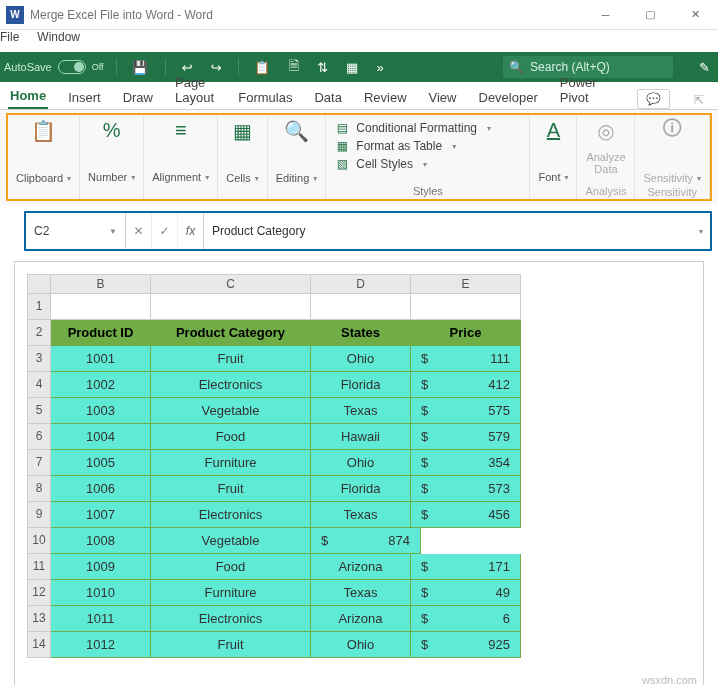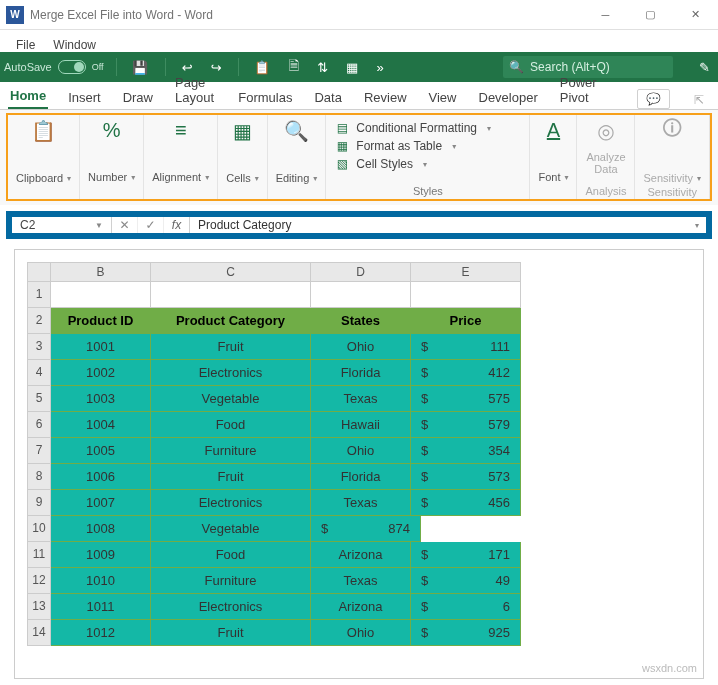--- a/index.html
+++ b/index.html
@@ -6,21 +6,21 @@
 body { background: #fff; width: 718px; height: 685px; overflow: hidden; font-size: 12px; }
 
 
 .titlebar { height: 30px; background: #fff; display: flex; align-items: center; border-bottom: 1px solid #e0e0e0; }
 .titlebar .word-icon { width: 18px; height: 18px; background: #2b579a; color: #fff; margin: 0 6px; display: flex; align-items: center; justify-content: center; font-size: 10px; font-weight: bold; }
 .titlebar .title { flex: 1; color: #737373; font-size: 12px; }
 .titlebar .winbtns { display: flex; }
 .titlebar .winbtn { width: 45px; height: 30px; display: flex; align-items: center; justify-content: center; color: #666; font-size: 11px; }
 
 
-.wordmenu { height: 22px; display: flex; align-items: flex-end; padding: 0 16px; gap: 18px; color: #444; font-size: 12px; }
+.wordmenu { height: 22px; display: flex; align-items: flex-start; padding: 0 0; gap: 18px; color: #444; font-size: 12px; }
 
 
 .greenbar { height: 30px; background: #217346; display: flex; align-items: center; padding: 0 4px; gap: 10px; color: #fff; }
 .greenbar .autosave { color: #c9e8d8; font-size: 11px; display: flex; align-items: center; gap: 6px; }
 .greenbar .toggle { width: 28px; height: 14px; border: 1px solid #a0d8bc; border-radius: 7px; position: relative; }
 .greenbar .toggle::after { content: ""; position: absolute; right: 1px; top: 1px; width: 10px; height: 10px; border-radius: 50%; background: #a0d8bc; }
 .greenbar .sep { width: 1px; height: 18px; background: #3e8c60; margin: 0 2px; }
 .greenbar .qbtn { color: #fff; font-size: 13px; padding: 0 4px; }
 .greenbar .searchbox { margin-left: auto; width: 170px; height: 22px; background: #2f8557; border-radius: 2px; display: flex; align-items: center; padding: 0 6px; gap: 6px; color: #d4efe0; font-size: 12px; }
 .greenbar .share { margin-left: 12px; color: #fff; }
@@ -43,21 +43,21 @@
 .rgroup .glabel { font-size: 11px; color: #777; margin-top: 2px; }
 .styles-group { flex: 1; display: flex; flex-direction: column; padding: 4px 8px 2px 8px; border-right: 1px solid #e4e4e4; }
 .styles-group .srow { display: flex; align-items: center; gap: 6px; font-size: 12px; color: #444; padding: 2px 0; }
 .styles-group .srow .sicon { width: 16px; text-align: center; color: #217346; font-size: 12px; }
 .styles-group .srow::after { content: "▾"; margin-left: 4px; color: #888; font-size: 8px; }
 .styles-group .glabel { text-align: center; font-size: 11px; color: #777; margin-top: auto; }
 .rgroup.dim { color: #aaa; }
 .rgroup.dim .ricon, .rgroup.dim .rlabel, .rgroup.dim .glabel { color: #aaa; }
 
 
-.fxbar { height: 28px; display: flex; align-items: center; border: 6px solid #0369a1; margin: 6px 6px 0 6px; }
+.fxbar { height: 40px; display: flex; align-items: center; border: 2px solid #0369a1; margin: 6px 6px 0 24px; }
 .fxbar .namebox { width: 100px; padding: 0 8px; border-right: 1px solid #d0d0d0; height: 100%; display: flex; align-items: center; justify-content: space-between; color: #444; }
 .fxbar .namebox .dd { color: #888; font-size: 8px; }
 .fxbar .fxbtn { width: 26px; text-align: center; color: #888; border-right: 1px solid #eee; height: 100%; display: flex; align-items: center; justify-content: center; }
 .fxbar .fxlbl { width: 26px; text-align: center; font-style: italic; color: #666; border-right: 1px solid #d0d0d0; height: 100%; display: flex; align-items: center; justify-content: center; }
 .fxbar .fxinput { flex: 1; padding: 0 8px; color: #333; }
 .fxbar .expand { width: 18px; text-align: center; color: #888; font-size: 8px; }
 
 
 .docarea { margin: 10px 14px 0 14px; border: 1px solid #ccc; height: 430px; overflow: hidden; background: #fff; position: relative; }
 .embed-border { position: absolute; inset: 6px; border: 6px dashed transparent; background:
@@ -69,21 +69,21 @@
 .sheet { position: absolute; inset: 12px; background: #fff; display: flex; flex-direction: column; }
 
 
 .colhdr { display: flex; height: 20px; }
 .rowhdr-corner { width: 24px; background: #e8e8e8; border: 1px solid #ccc; }
 .colhdr .ch { flex: 0 0 auto; background: #e8e8e8; border: 1px solid #ccc; border-left: none; text-align: center; font-size: 12px; color: #555; line-height: 18px; }
 .ch-B { width: 100px; } .ch-C { width: 160px; } .ch-D { width: 100px; } .ch-E { width: 110px; }
 .gridbody { flex: 1; overflow: hidden; }
 .grow { display: flex; height: 26px; }
 .grow .rh { width: 24px; background: #e8e8e8; border: 1px solid #ccc; border-top: none; text-align: center; font-size: 12px; color: #555; line-height: 25px; }
-.grow .cell { border: 1px solid #70ad47; border-top: none; border-left: none; display: flex; align-items: center; justify-content: center; font-size: 13px; color: #333; background: #14b8a6; }
+.grow .cell { border: 1px solid #70ad47; border-top: none; border-left: none; display: flex; align-items: center; justify-content: center; font-size: 13px; color: #333; background: #5eead4; }
 .grow .cell:first-of-type { border-left: 1px solid #70ad47; }
 .grow.hdr .cell { background: #70ad47; color: #000000; font-weight: 600; }
 .grow.blank .cell { border-color: #ccc; background: #fff; }
 .cell.cB { width: 100px; } .cell.cC { width: 160px; } .cell.cD { width: 100px; } .cell.cE { width: 110px; justify-content: space-between; padding: 0 10px; }
 .cell.cE .cur { }
 .cell.cE .amt { }
 
 .watermark { position: absolute; right: 6px; bottom: 4px; font-size: 11px; color: #bbb; }
 </style>
 </head>

